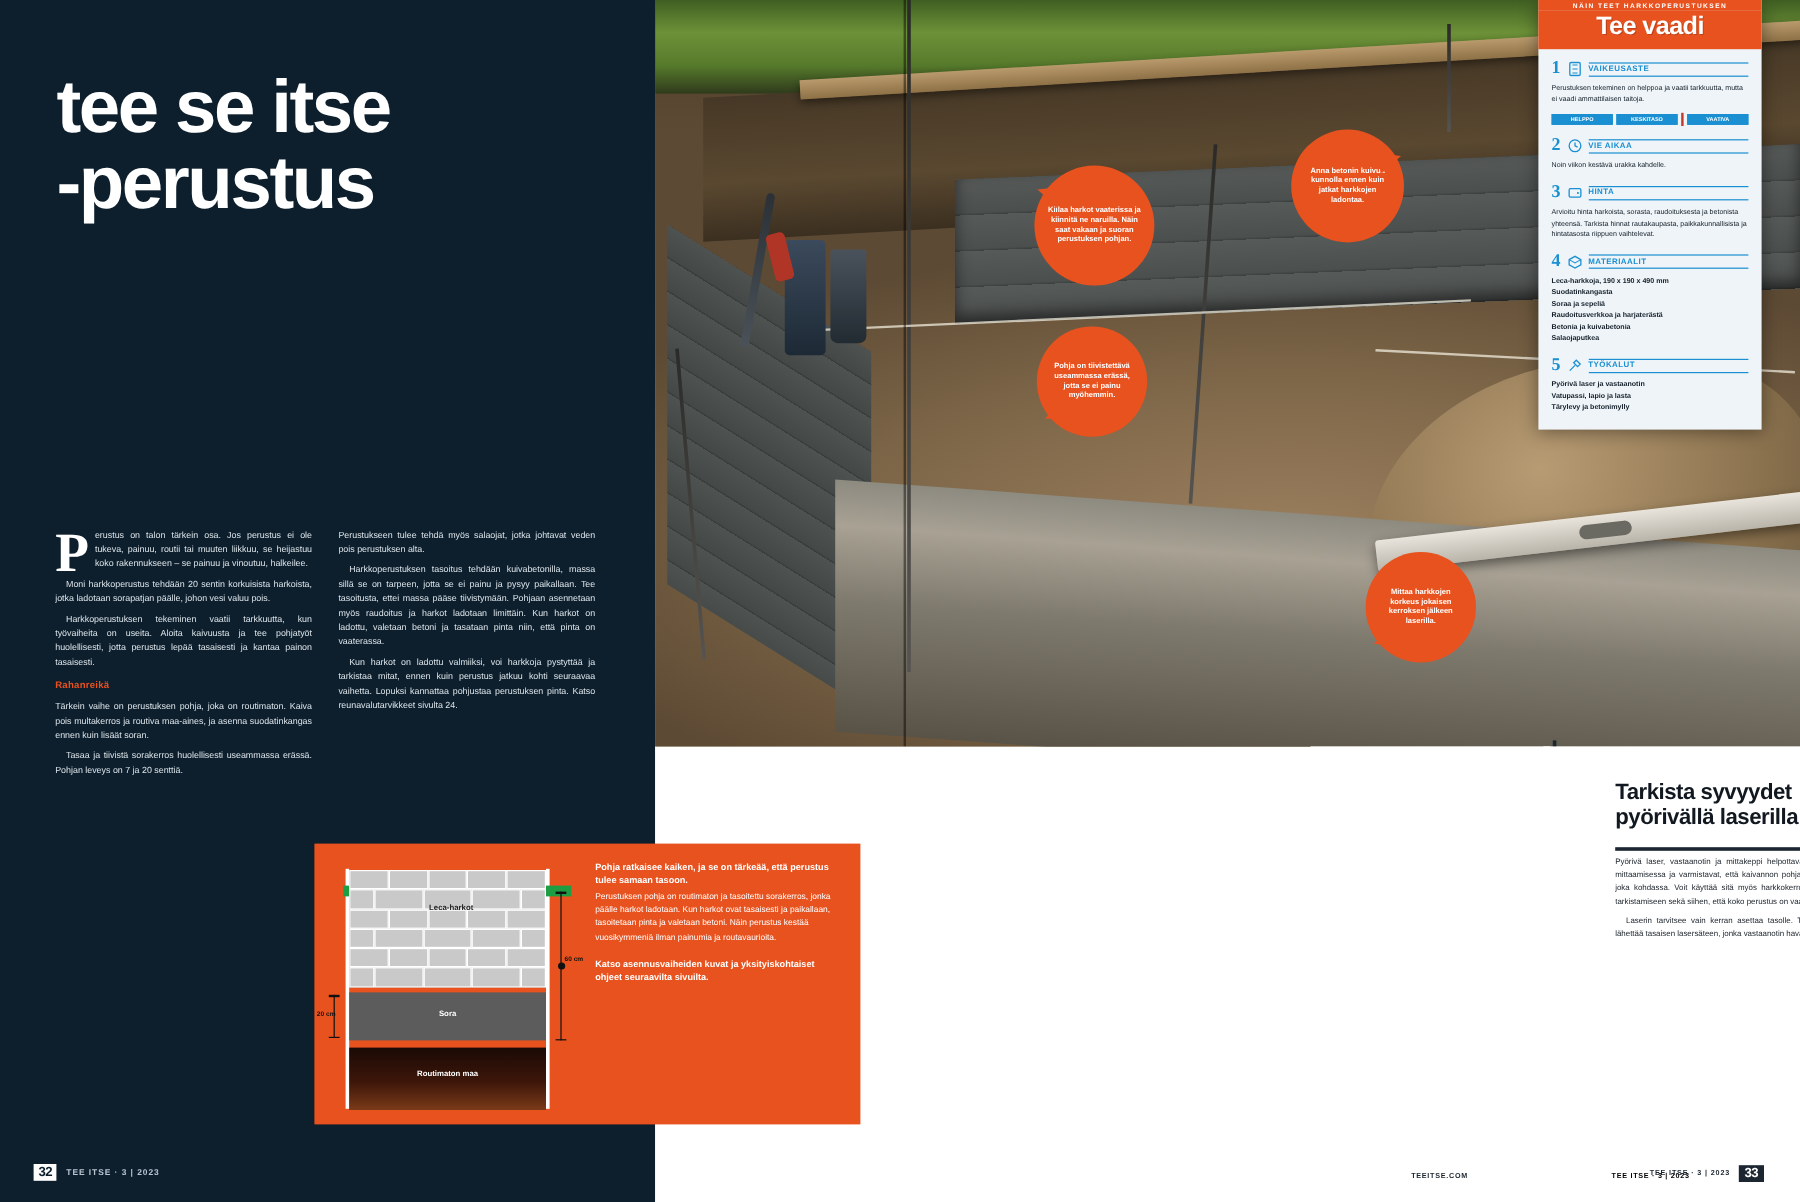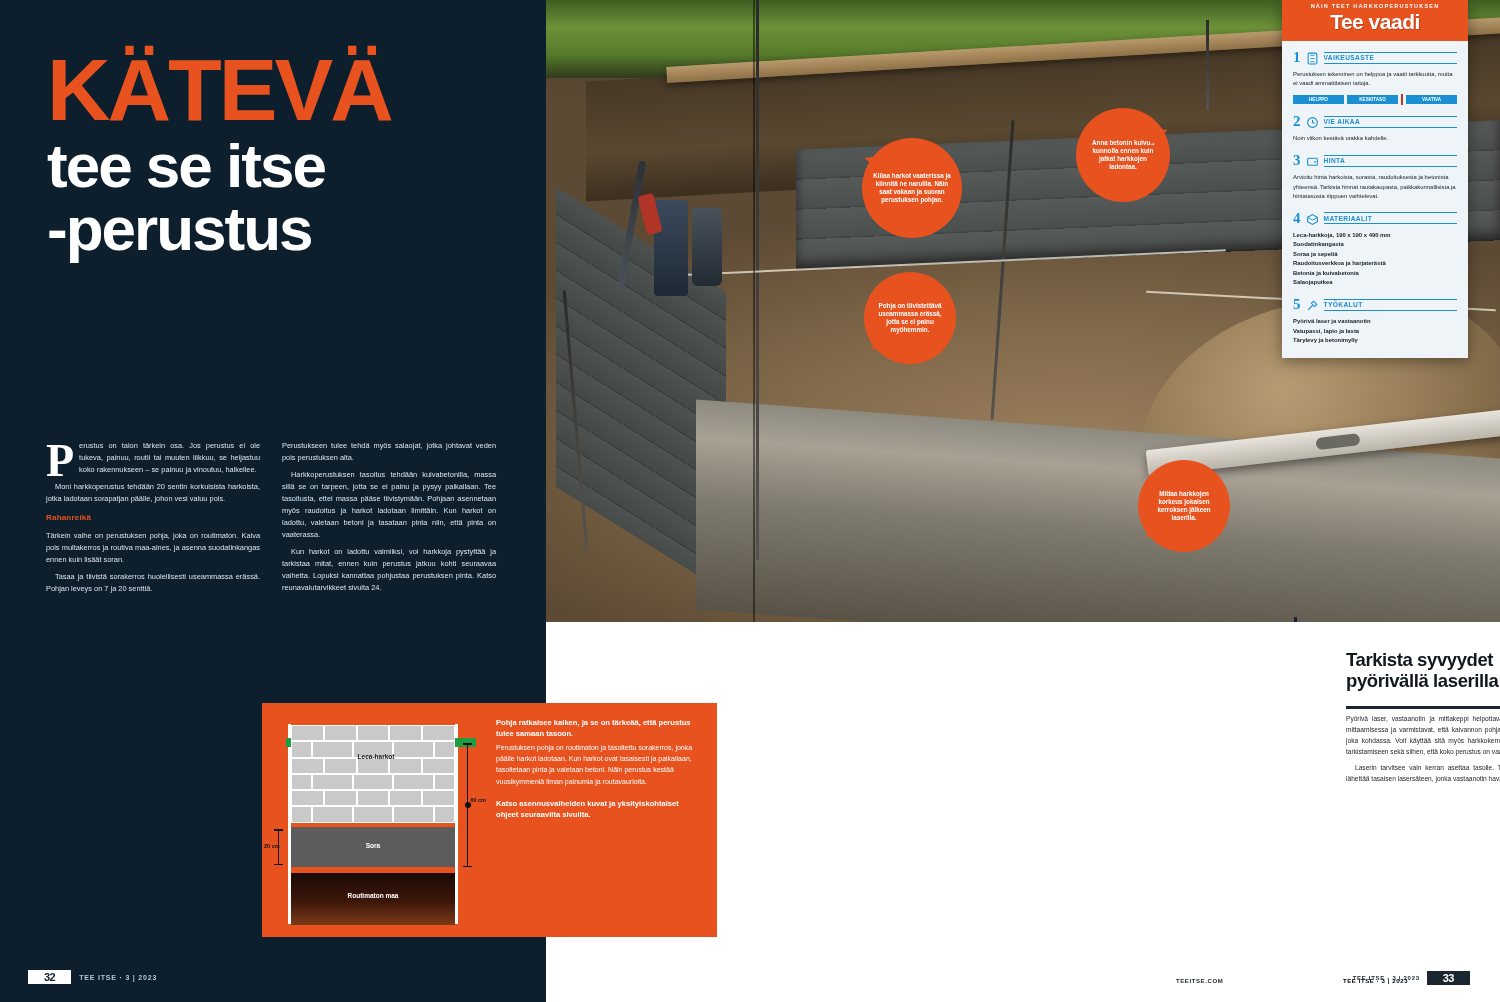--- a/index.html
+++ b/index.html
@@ -48,21 +48,21 @@
   .hl { background: #f2e63c; color: #10202e; font-weight: 700;
         box-shadow: 0 0 0 2px #f2e63c; }
   .subhead { color: #e8521f; font-weight: 900; font-size: 8px;
              margin: 7px 0 3px; text-indent: 0; letter-spacing: .2px; }
 
   
   .foot-left { position: absolute; left: 28px; bottom: 18px;
                display: flex; align-items: center; gap: 8px; }
   .pagebadge-dark {
     background: #ffffff; color: #0d1f2d; font-weight: 900; font-size: 11px;
-    padding: 1px 16px; letter-spacing: -.5px;
+    padding: 1px 4px; letter-spacing: -.5px;
   }
   .foot-txt { color: #b9c6d0; font-size: 7px; font-weight: 700; letter-spacing: .8px; }
 
   
   .infobox {
     position: absolute; left: 262px; top: 703px; width: 455px; height: 234px;
     background: #e8521f; z-index: 30; display: flex; padding: 14px 16px;
   }
   .diagram { width: 196px; position: relative; }
   .diag-frame { position: absolute; left: 10px; top: 7px; width: 170px; height: 200px;
@@ -261,44 +261,44 @@
   .foot-mid2 {
     position: absolute; left: 797px; bottom: 18px; font-size: 6px; font-weight: 900;
     letter-spacing: .6px;
   }
   .foot-right {
     position: absolute; right: 30px; bottom: 17px; display: flex;
     align-items: center; gap: 7px;
   }
   .foot-right .t { font-size: 6px; font-weight: 900; color: #1b2630; letter-spacing: .7px; }
   .pagebadge-light { background: #1b2630; color: #ffffff; font-weight: 900;
-                     font-size: 11px; padding: 1px 16px; letter-spacing: -.5px; }
+                     font-size: 11px; padding: 1px 5px; letter-spacing: -.5px; }
   .vdivider { position: absolute; left: 748px; bottom: 10px; width: 3px; height: 375px;
               background: #1b2630; }
   .white-gap { position: absolute; left: 546px; top: 622px; width: 200px; height: 380px;
                background: #ffffff; }
 </style>
 </head>
 <body>
 
 <div class="spread">
 
   <div class="page-left">
 
     <div class="title-block">
-      <div class="title-1">KÄTEVÄ</div>
       <div class="title-2">tee se itse</div>
       <div class="title-3">-perustus</div>
     </div>
 
 
     <div class="cols">
       <div class="col">
         <p class="dropcap noind">Perustus on talon tärkein osa. Jos perustus ei ole tukeva, painuu, routii tai muuten liikkuu, se heijastuu koko rakennukseen – se painuu ja vinoutuu, halkeilee.</p>
         <p>Moni harkkoperustus tehdään 20 sentin korkuisista harkoista, jotka ladotaan sorapatjan päälle, johon vesi valuu pois.</p>
+        <p>Harkkoperustuksen tekeminen vaatii tarkkuutta, kun työvaiheita on useita. Aloita kaivuusta ja tee pohjatyöt huolellisesti, jotta perustus lepää tasaisesti ja kantaa painon tasaisesti.</p>
         <p class="subhead noind">Rahanreikä</p>
         <p class="noind">Tärkein vaihe on perustuksen pohja, joka on routimaton. Kaiva pois multakerros ja routiva maa-aines, ja asenna suodatinkangas ennen kuin lisäät soran.</p>
         <p>Tasaa ja tiivistä sorakerros huolellisesti useammassa erässä. Pohjan leveys on 7 ja 20 senttiä.</p>
       </div>
       <div class="col">
         <p class="noind">Perustukseen tulee tehdä myös salaojat, jotka johtavat veden pois perustuksen alta.</p>
         <p>Harkkoperustuksen tasoitus tehdään kuivabetonilla, massa sillä se on tarpeen, jotta se ei painu ja pysyy paikallaan. Tee tasoitusta, ettei massa pääse tiivistymään. Pohjaan asennetaan myös raudoitus ja harkot ladotaan limittäin. Kun harkot on ladottu, valetaan betoni ja tasataan pinta niin, että pinta on vaaterassa.</p>
         <p>Kun harkot on ladottu valmiiksi, voi harkkoja pystyttää ja tarkistaa mitat, ennen kuin perustus jatkuu kohti seuraavaa vaihetta. Lopuksi kannattaa pohjustaa perustuksen pinta. Katso reunavalutarvikkeet sivulta 24.</p>
       </div>
     </div>

